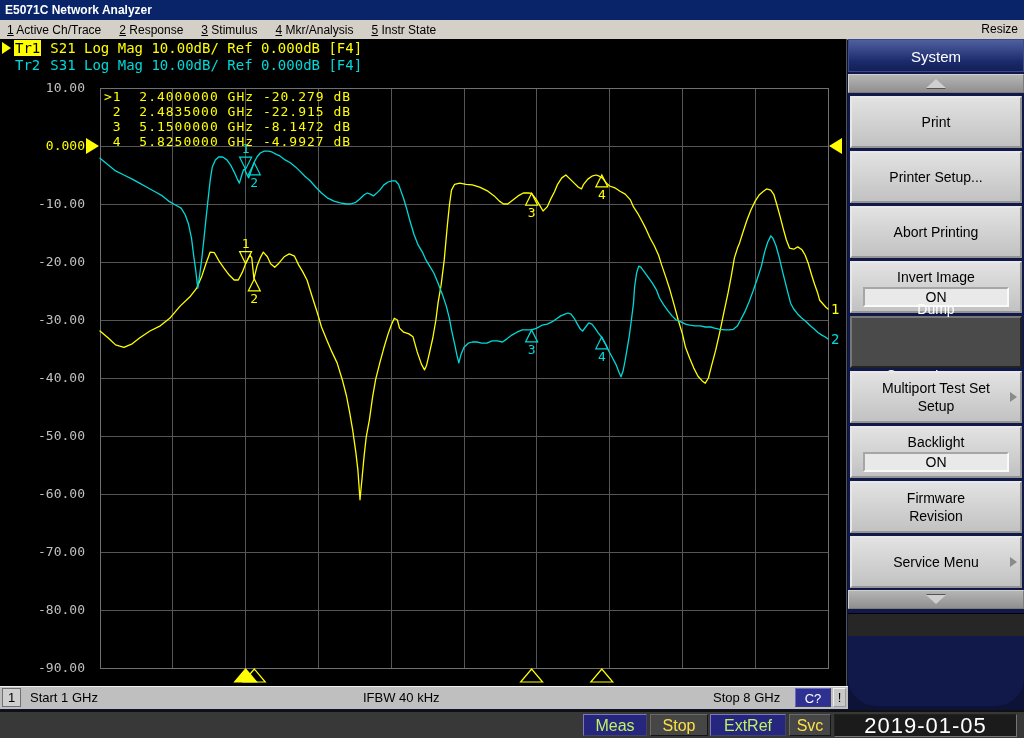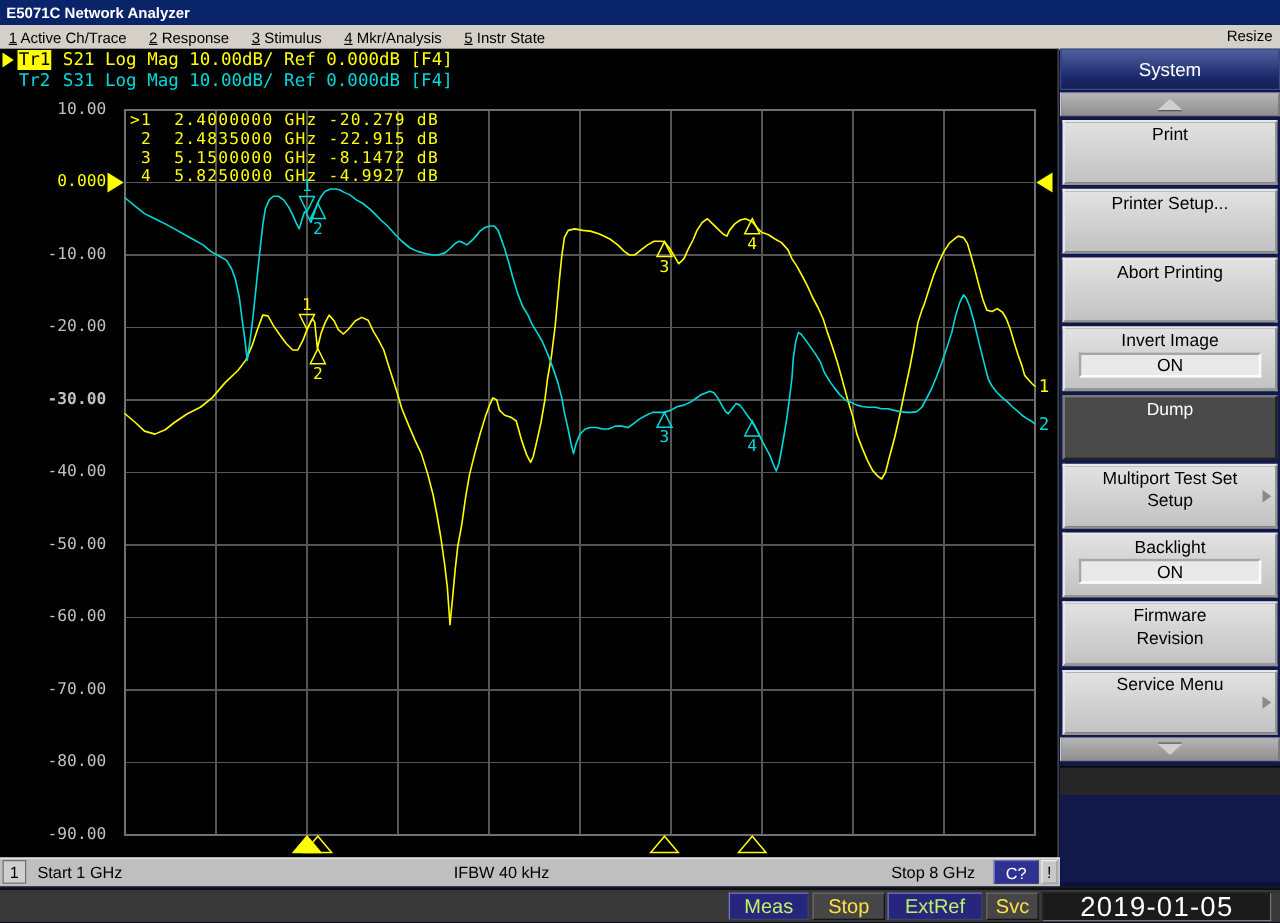--- a/index.html
+++ b/index.html
@@ -25,32 +25,32 @@
   .tr-arrow.hidden{visibility:hidden;}
   .tr-name{padding:0 1px;}
   .tr-name.hl{background:#ffff00;color:#000;}
   .tr-rest{margin-left:9px;}
   .ylab{position:absolute;width:84px;text-align:right;font-family:"DejaVu Sans Mono",monospace;
         font-size:13px;color:#c0c0c0;z-index:2;}
   .ylab.ref{color:#ffff00;}
   .mrow{position:absolute;font-family:"DejaVu Sans Mono",monospace;font-size:13px;color:#ffff00;
         white-space:pre;z-index:2;letter-spacing:1px;}
   
-  .softkeys{position:absolute;left:848px;top:39px;width:176px;height:667px;background:#10194a;z-index:3;}
+  .softkeys{position:absolute;left:848px;top:39px;width:176px;height:667px;background:#10194a;z-index:3;border-radius:28px;}
   .sk-title{height:33px;background:linear-gradient(#50609f,#1b2a6b 70%,#141f55);color:#fff;
             font-size:15px;text-align:center;line-height:33px;border:1px solid #3a4a8a;box-sizing:border-box;}
   .sk-scroll{height:19px;margin-top:2px;background:linear-gradient(#b5b5b5,#8f8f8f);
              display:flex;align-items:center;justify-content:center;border:1px outset #cfcfcf;box-sizing:border-box;}
   .tri-up{width:0;height:0;border-left:10px solid transparent;border-right:10px solid transparent;
           border-bottom:9px solid #cfcfcf;filter:drop-shadow(0 1px 0 #555);}
   .tri-down{width:0;height:0;border-left:10px solid transparent;border-right:10px solid transparent;
             border-top:9px solid #cfcfcf;filter:drop-shadow(0 -1px 0 #555);}
   .sk-btn{position:relative;height:52px;margin:3px 2px 0 2px;background:linear-gradient(#e2e2e2,#c2c2c2);
           border:2px outset #e8e8e8;box-sizing:border-box;color:#000;font-size:14px;
-          display:flex;flex-direction:column;align-items:center;line-height:18px;text-align:center;}
+          display:flex;flex-direction:column;align-items:center;justify-content:center;line-height:18px;text-align:center;}
   .sk-btn.selected{background:#4a4a4a;color:#fff;border:2px outset #777;gap:48px;}
   .sk-toggle{width:146px;height:20px;background:#e9e9e9;border:2px inset #fafafa;box-sizing:border-box;
              font-size:14px;line-height:16px;text-align:center;margin-top:1px;color:#000;}
   .sk-arrow{position:absolute;right:3px;top:50%;margin-top:-5px;width:0;height:0;
             border-top:5px solid transparent;border-bottom:5px solid transparent;border-left:7px solid #8a8a8a;}
   .sk-empty{height:22px;margin:4px 0 0 0;background:#262626;border-top:1px solid #000;}
   
   .channelbar{position:absolute;left:0;top:686px;width:848px;height:22px;background:#bfbfbf;
               border-top:1px solid #f0f0f0;color:#000;font-size:13px;z-index:3;}
   .ch-num{position:absolute;left:2px;top:1px;width:19px;height:19px;background:#cfcfcf;border:1px solid #707070;
@@ -142,21 +142,21 @@
 
   <div id="traceHeader" class="overlay">
       <div class="trace-line" style="top: 40px;"><span class="tr-arrow"></span><span class="tr-name hl">Tr1</span><span class="tr-rest" style="color: rgb(255, 255, 0);">S21 Log Mag 10.00dB/ Ref 0.000dB [F4]</span></div>
       <div class="trace-line" style="top: 57px; justify-content: flex-end;"><span class="tr-arrow hidden"></span><span class="tr-name" style="color: rgb(0, 217, 217);">Tr2</span><span class="tr-rest" style="color: rgb(0, 217, 217);">S31 Log Mag 10.00dB/ Ref 0.000dB [F4]</span></div>
     </div>
   <div id="yLabels" class="overlay">
       <div class="ylab" style="left: 1px; top: 80px;">10.00</div>
       <div class="ylab ref" style="left: 1px; top: 138px;">0.000</div>
       <div class="ylab" style="left: 1px; top: 196px;">-10.00</div>
       <div class="ylab" style="left: 1px; top: 254px;">-20.00</div>
-      <div class="ylab" style="left: 1px; top: 312px; font-weight: bold;">-30.00</div>
+      <div class="ylab" style="left: 1px; top: 312px;">-30.00</div>
       <div class="ylab" style="left: 1px; top: 370px;">-40.00</div>
       <div class="ylab" style="left: 1px; top: 428px;">-50.00</div>
       <div class="ylab" style="left: 1px; top: 486px;">-60.00</div>
       <div class="ylab" style="left: 1px; top: 544px;">-70.00</div>
       <div class="ylab" style="left: 1px; top: 602px;">-80.00</div>
       <div class="ylab" style="left: 1px; top: 660px;">-90.00</div>
     </div>
   <div id="markerTable" class="overlay">
       <div class="mrow" style="left: 104px; top: 89px;">&gt;1  2.4000000 GHz -20.279 dB</div>
       <div class="mrow" style="left: 104px; top: 104px;"> 2  2.4835000 GHz -22.915 dB</div>

